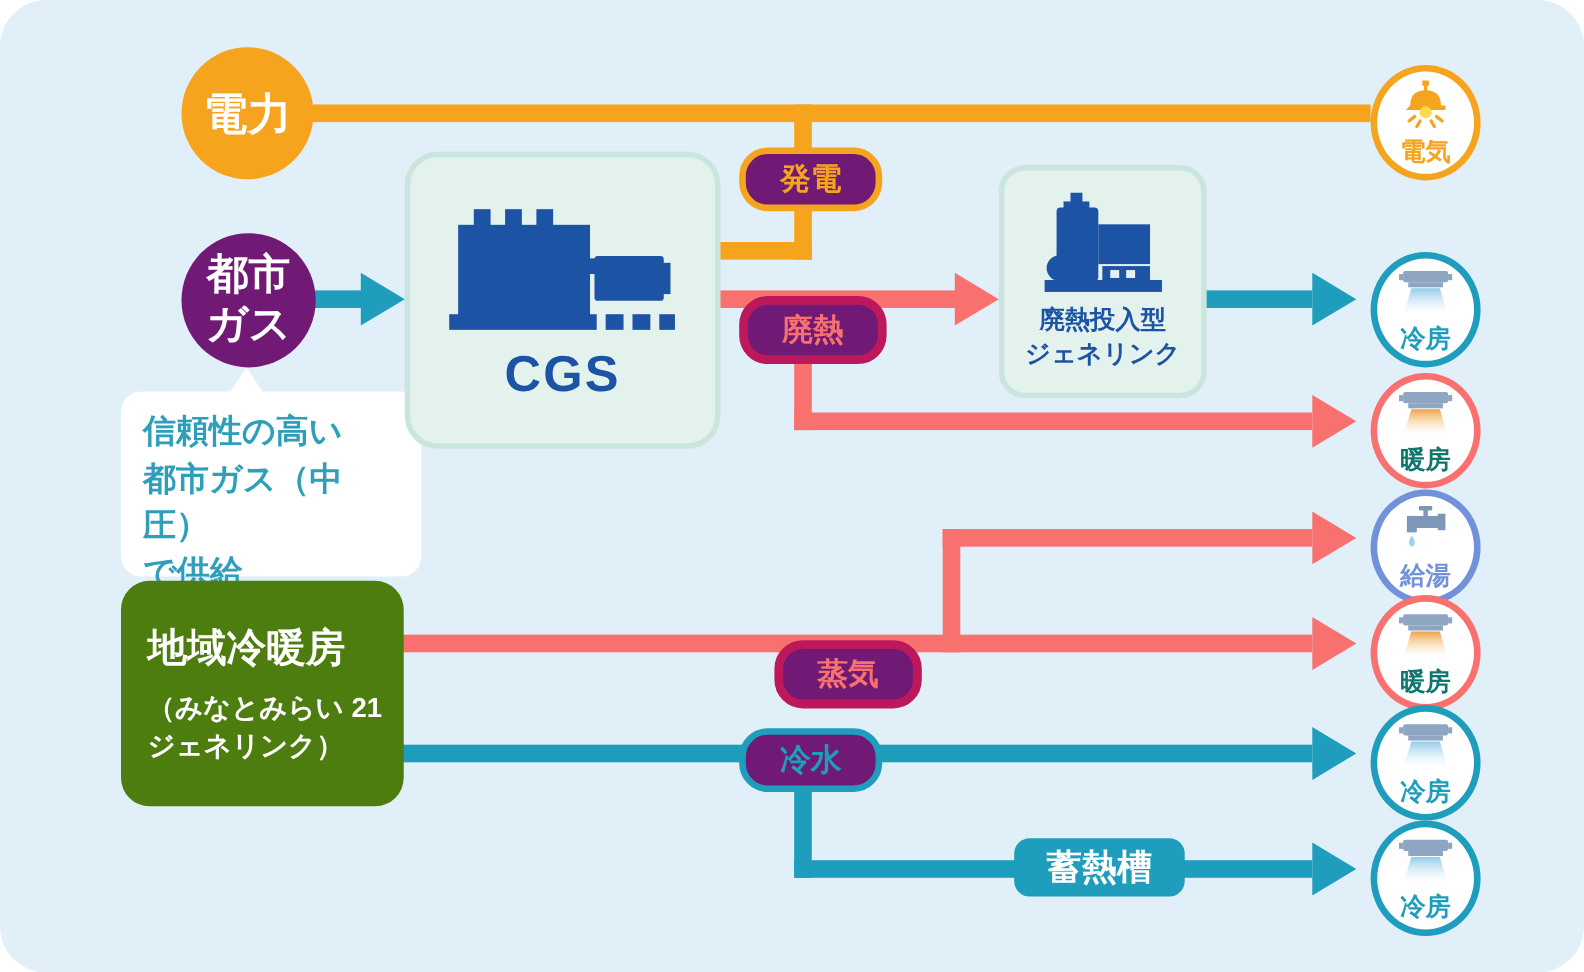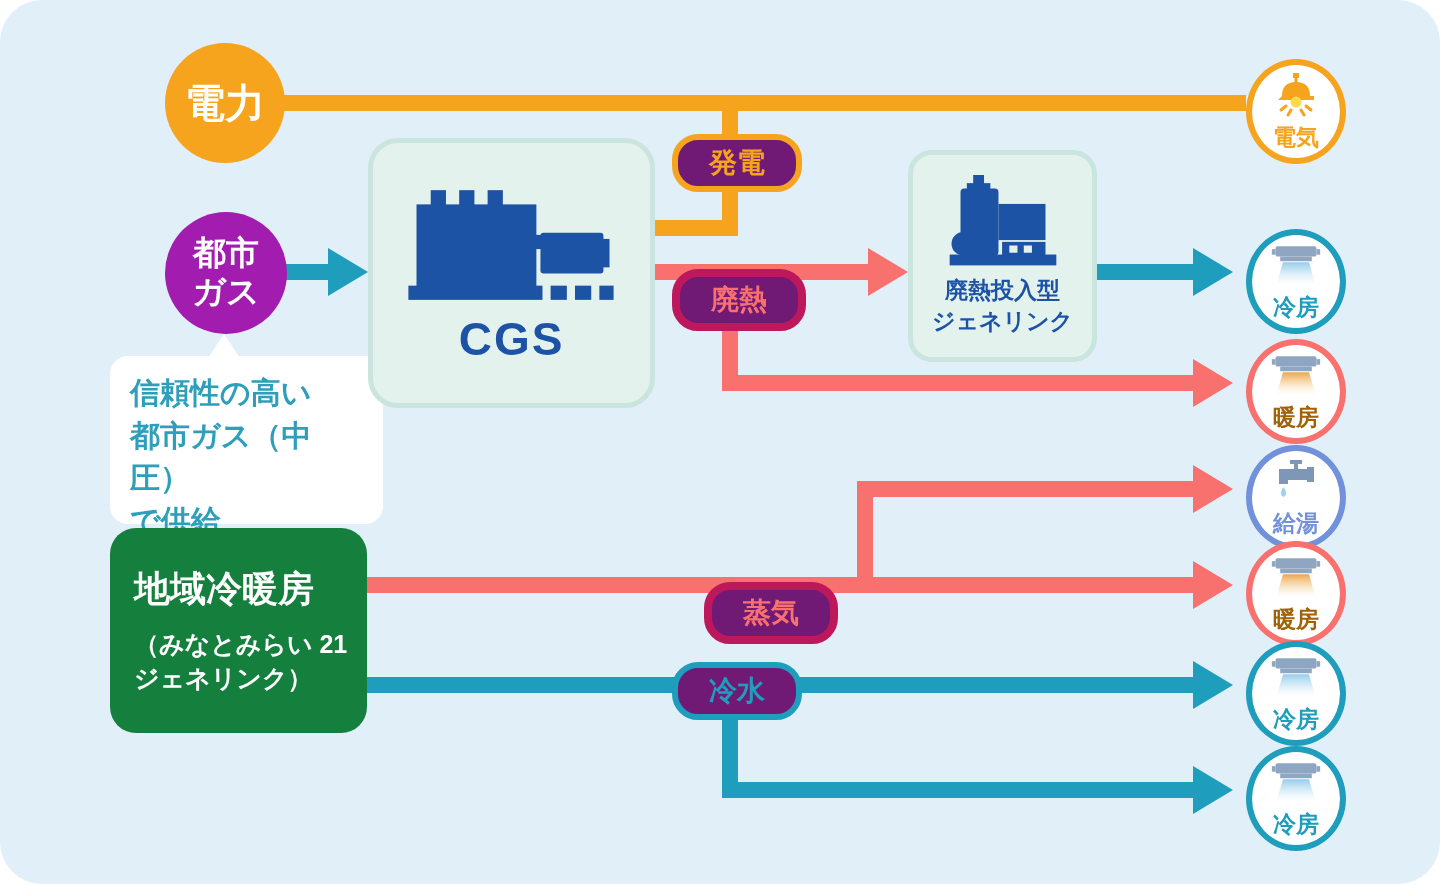--- a/index.html
+++ b/index.html
@@ -11,51 +11,51 @@
   .o{background:#F6A41D;}
   .p{background:#F8716F;}
   .t{background:#1E9DBC;}
   .head{position:absolute;z-index:1;width:0;height:0;border-top:24px solid transparent;border-bottom:24px solid transparent;}
   .head.p2{border-left:40px solid #F8716F;background:none;}
   .head.t2{border-left:40px solid #1E9DBC;background:none;}
 
   
   .src{position:absolute;z-index:2;border-radius:50%;display:flex;flex-direction:column;align-items:center;justify-content:center;color:#fff;text-align:center;}
   .src.power{background:#F6A41D;font-size:40px;}
-  .src.gas{background:#a21caf;font-size:33px;line-height:1.18;}
+  .src.gas{background:#701a75;font-size:38px;line-height:1.18;}
 
   
   .pill{position:absolute;z-index:2;background:#701a75;border-radius:26px;display:flex;align-items:center;justify-content:center;font-size:28px;}
   .pill.o3{border:6px solid #F6A41D;color:#F6A41D;}
   .pill.p3{border:8px solid #be185d;color:#F8716F;margin-top:20px;}
   .pill.t3{border:6px solid #1E9DBC;color:#1E9DBC;}
 
   
   .equip{position:absolute;z-index:2;background:#E4F2EE;border:5px solid #C9E5DD;display:flex;flex-direction:column;align-items:center;justify-content:center;color:#1D53A4;}
   .equip .eq-label{font-size:46px;letter-spacing:2px;margin-top:4px;}
   .equip .eq-label-sm{font-size:23px;line-height:1.35;text-align:center;margin-top:6px;}
 
   
   .note{position:absolute;z-index:2;background:#fff;border-radius:18px;padding:16px 20px;color:#2E9FBA;font-size:30px;line-height:1.42;}
   .note-tail{position:absolute;z-index:2;width:0;height:0;border-left:16px solid transparent;border-right:16px solid transparent;border-bottom:24px solid #fff;}
 
   
-  .district{position:absolute;z-index:2;background:#15803d;border-radius:26px;color:#fff;display:flex;flex-direction:column;justify-content:center;padding-left:24px;}
+  .district{position:absolute;z-index:2;background:#4d7c0f;border-radius:26px;color:#fff;display:flex;flex-direction:column;justify-content:center;padding-left:24px;}
   .district .d-title{font-size:36px;margin-bottom:14px;}
   .district .d-sub{font-size:25px;line-height:1.35;}
 
   
   .tank{position:absolute;z-index:2;background:#1E9DBC;border-radius:14px;color:#fff;font-size:32px;display:flex;align-items:center;justify-content:center;}
 
   
   .out{position:absolute;z-index:2;left:1246px;width:88px;height:88px;background:#fff;border-radius:50%;display:flex;flex-direction:column;align-items:center;justify-content:flex-end;padding-bottom:5px;font-size:23px;}
   .out svg{position:absolute;top:8px;}
   .out.ob{border:6px solid #F6A41D;color:#F6A41D;}
   .out.tb{border:6px solid #1E9DBC;color:#1E9DBC;}
-  .out.pb{border:6px solid #F8716F;color:#a16207;}
+  .out.pb{border:6px solid #F8716F;color:#0f766e;}
   .out.bb{border:6px solid #7191DB;color:#7191DB;}
 </style>
 </head>
 <body>
 
 <svg width="0" height="0" style="position:absolute" aria-hidden="true">
   <defs>
     <linearGradient id="coolAir" x1="0" y1="0" x2="0" y2="1">
       <stop offset="0" stop-color="#8FC9E8" stop-opacity="0.95"></stop>
       <stop offset="1" stop-color="#CDE9F6" stop-opacity="0"></stop>
@@ -151,20 +151,23 @@
       </g>
       <rect x="72" y="78" width="9" height="8" fill="#E4F2EE"></rect>
       <rect x="88" y="78" width="9" height="8" fill="#E4F2EE"></rect>
     </svg>
     <div class="eq-label-sm">
       <div>廃熱投入型</div>
       <div>ジェネリンク</div>
     </div>
   </div>
 
+  <div class="tank" style="left:922px;top:762px;width:155px;height:53px;">
+    <span>蓄熱槽</span>
+  </div>
 
   <div class="pill o3" style="left:672px;top:134px;width:118px;height:46px;">
     <span>発電</span>
   </div>
   <div class="pill p3" style="left:672px;top:249px;width:118px;height:46px;">
     <span>廃熱</span>
   </div>
   <div class="pill p3" style="left:704px;top:562px;width:118px;height:46px;">
     <span>蒸気</span>
   </div>

